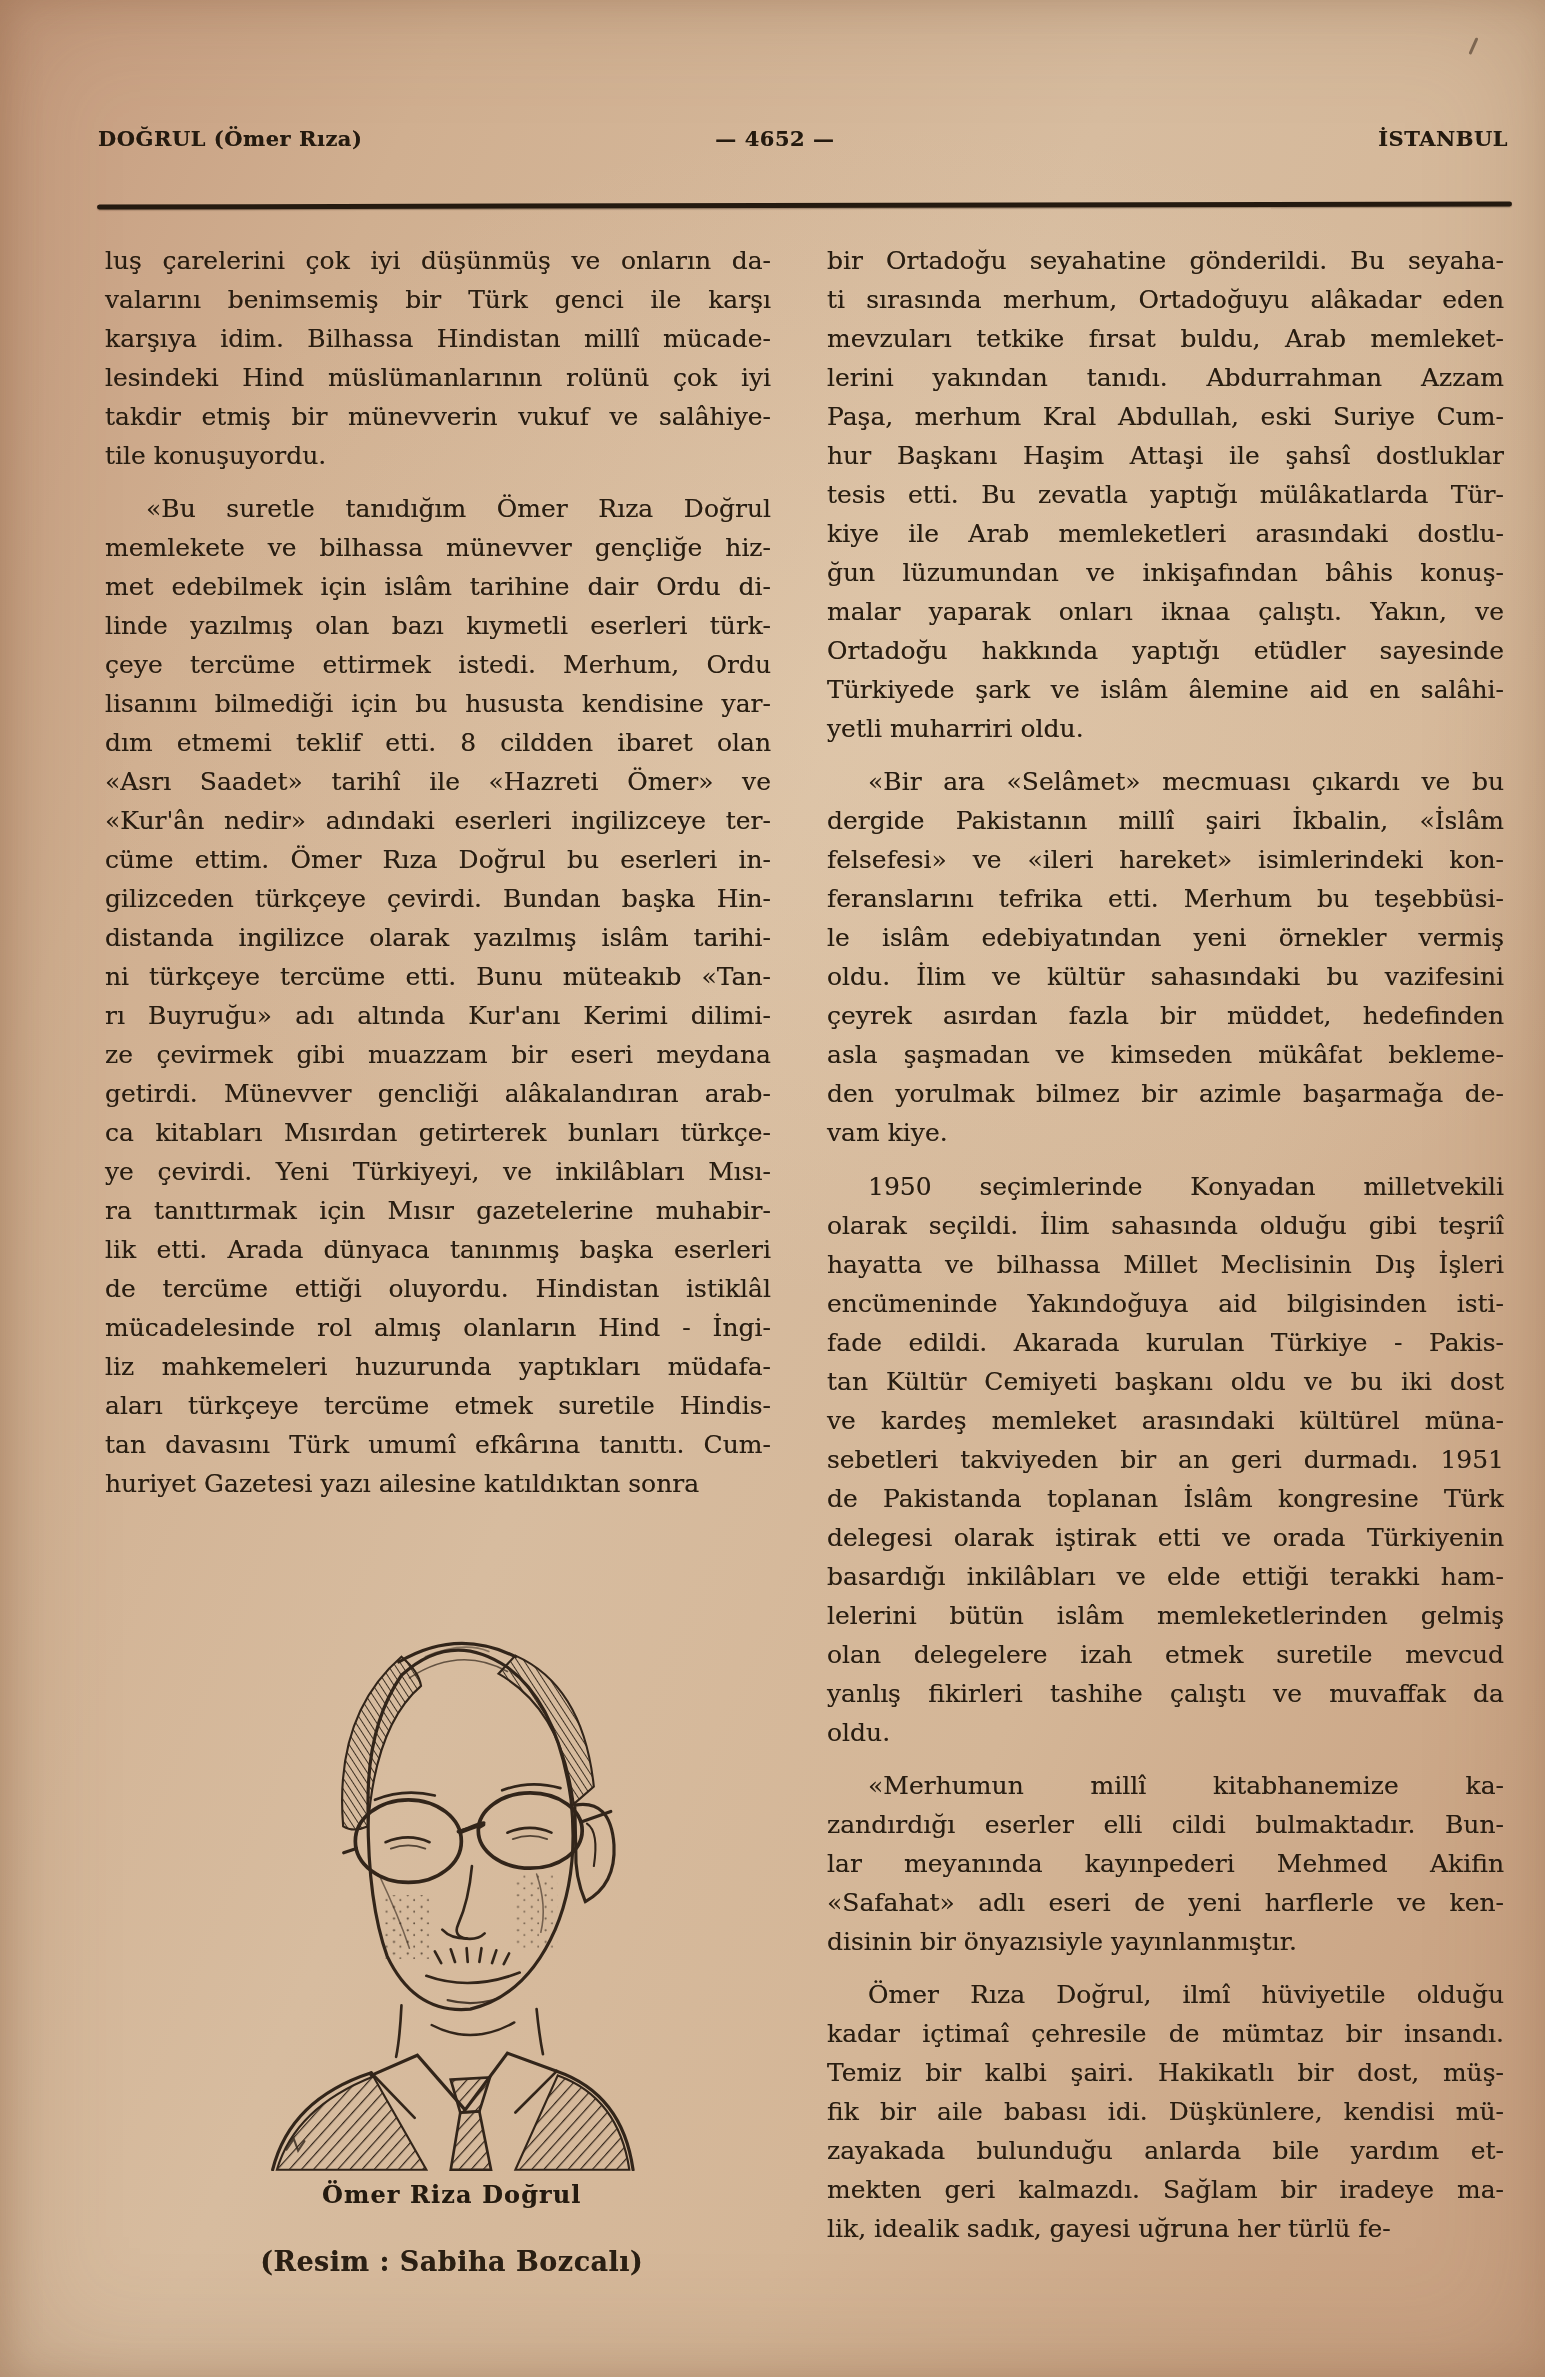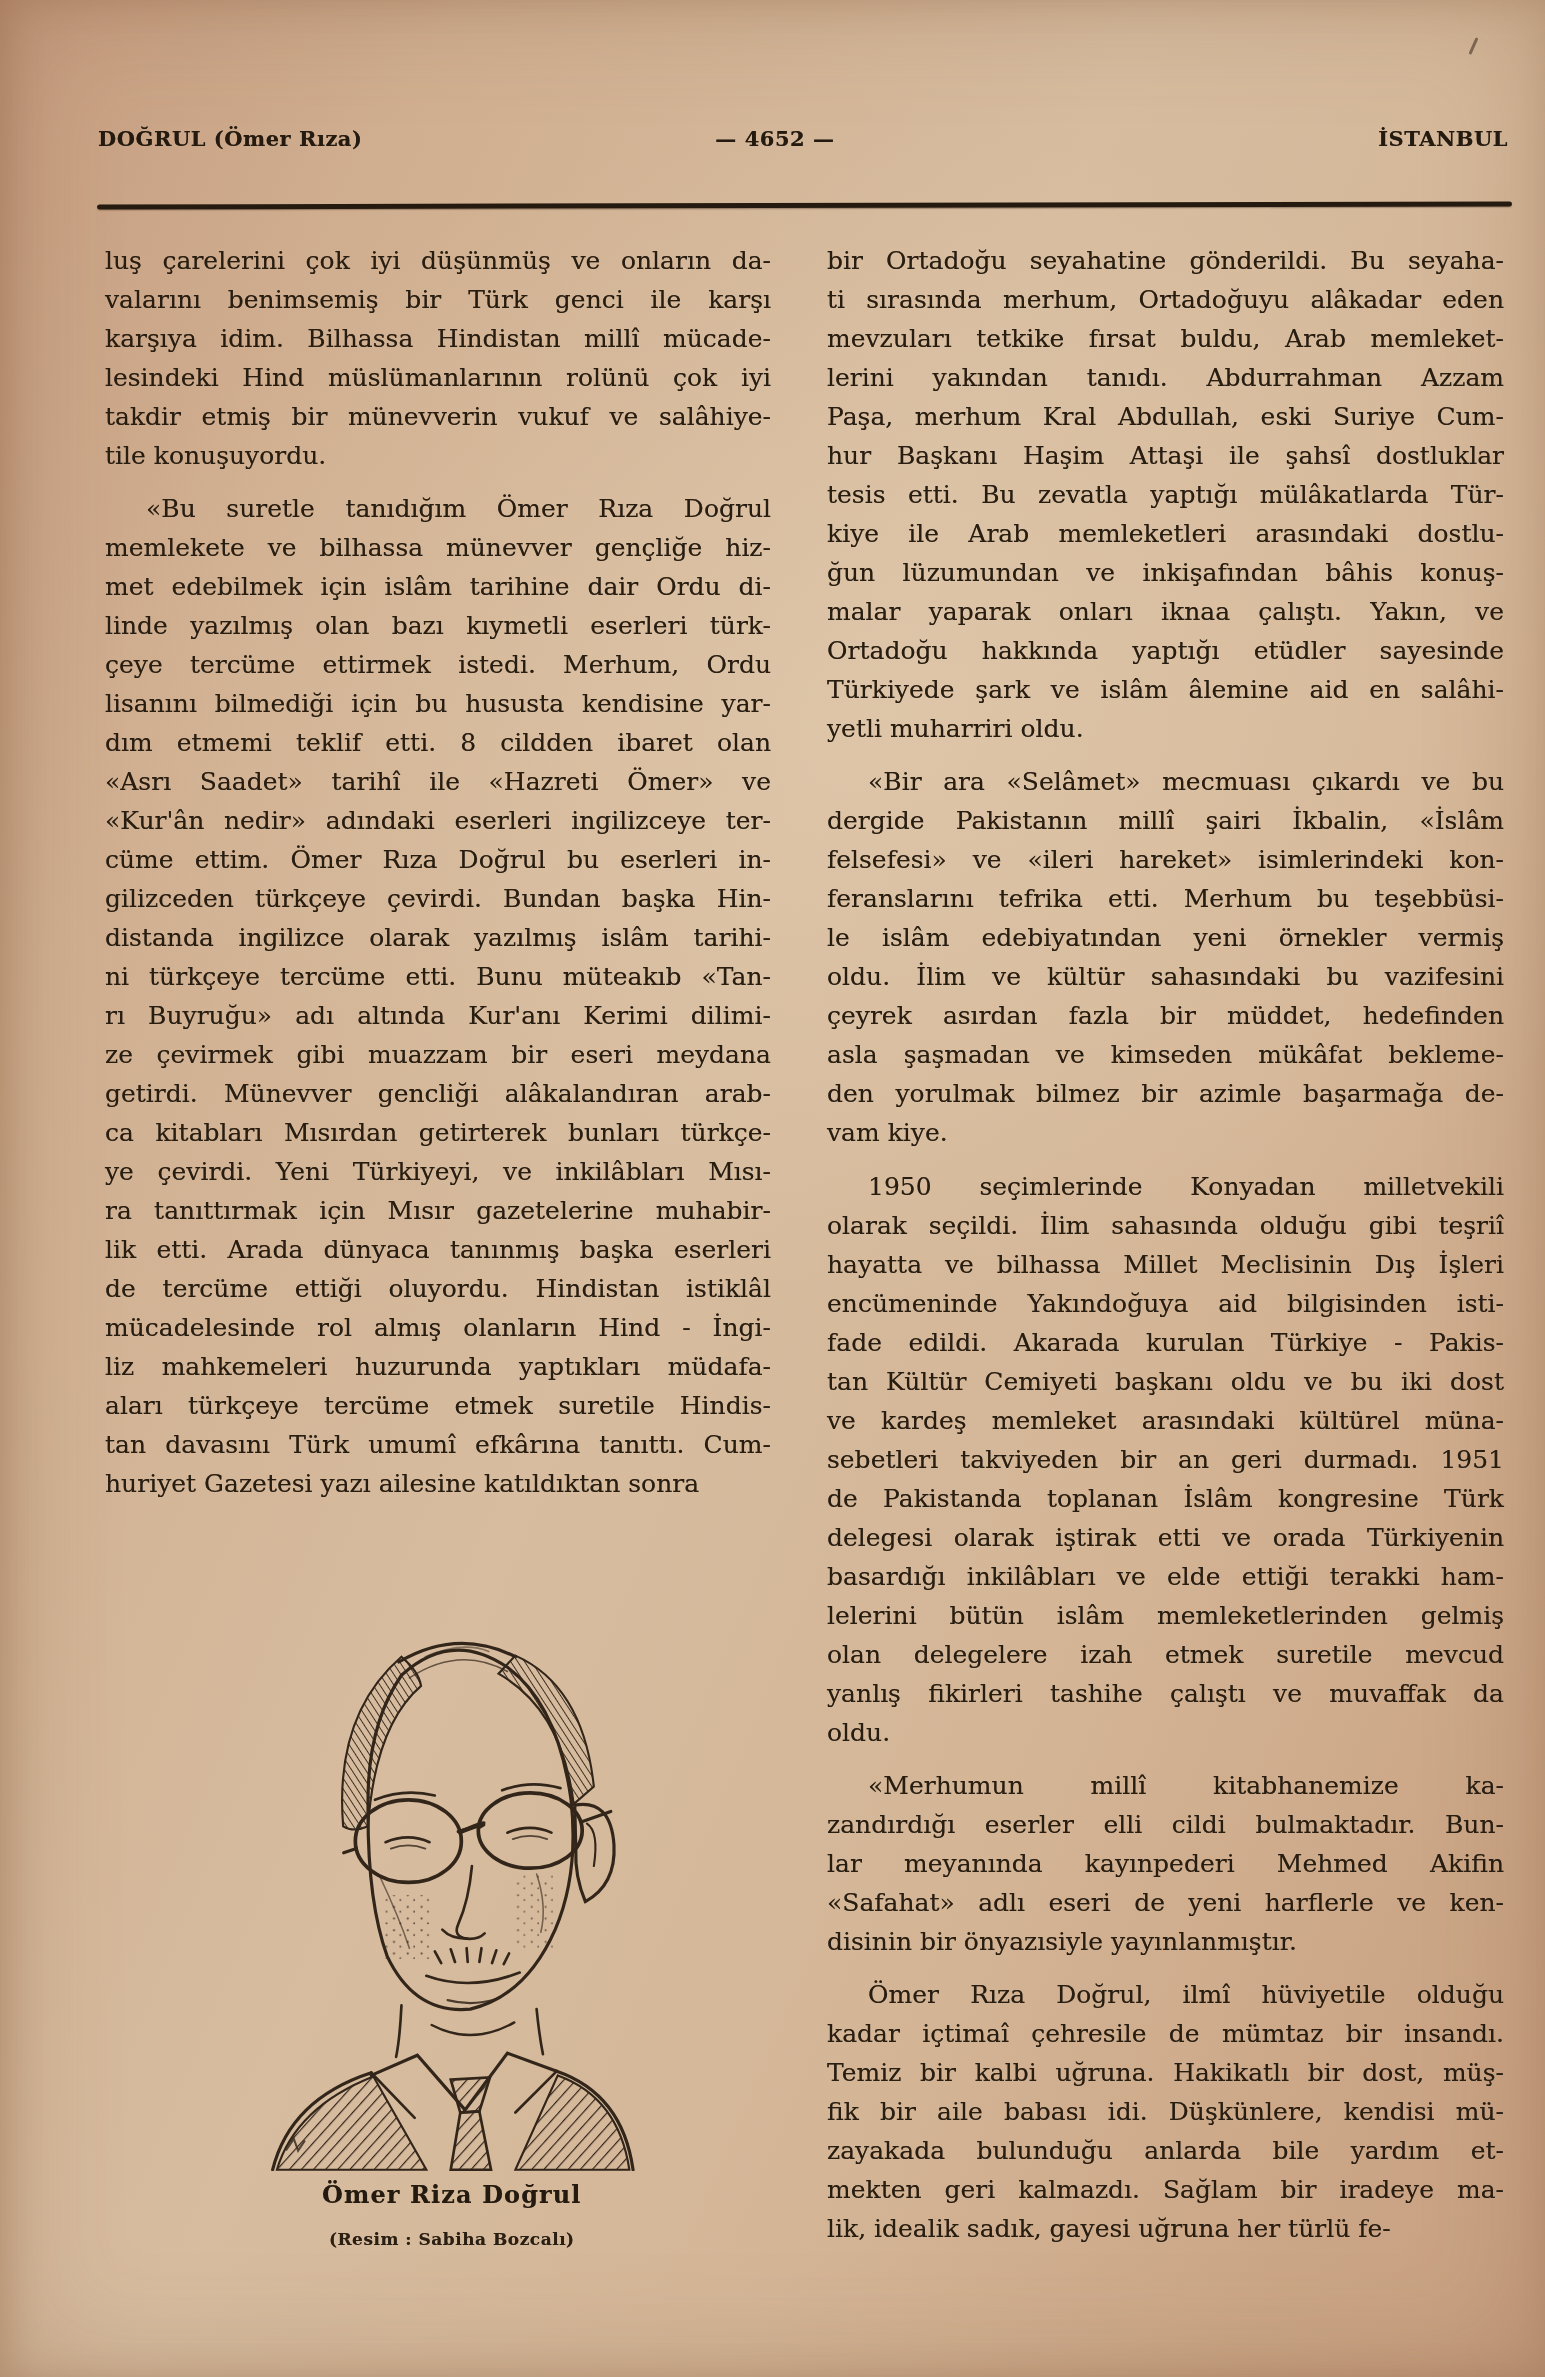--- a/index.html
+++ b/index.html
@@ -82,22 +82,22 @@
   }
   .portrait-svg { display: block; margin: 0 auto; }
   .caption1 {
     margin-top: 4px;
     font-size: 24px;
     font-weight: bold;
     letter-spacing: 1.1px;
     color: #241a0f;
   }
   .caption2 {
-    margin-top: 6px;
-    font-size: 17px;
+    margin-top: 28px;
+    font-size: 27px;
     font-weight: bold;
     letter-spacing: 0.5px;
     color: #2a1f13;
   }
 </style>
 </head>
 <body>
 
 <div class="page">
 
@@ -284,21 +284,21 @@
           <div class="para indent">
             <div class="line first">«Merhumun millî kitabhanemize ka-</div>
             <div class="line">zandırdığı eserler elli cildi bulmaktadır. Bun-</div>
             <div class="line">lar meyanında kayınpederi Mehmed Akifin</div>
             <div class="line">«Safahat» adlı eseri de yeni harflerle ve ken-</div>
             <div class="line last">disinin bir önyazısiyle yayınlanmıştır.</div>
           </div>
           <div class="para indent">
             <div class="line first">Ömer Rıza Doğrul, ilmî hüviyetile olduğu</div>
             <div class="line">kadar içtimaî çehresile de mümtaz bir insandı.</div>
-            <div class="line">Temiz bir kalbi uğruna. Hakikatlı bir dost, müş-</div>
+            <div class="line">Temiz bir kalbi şairi. Hakikatlı bir dost, müş-</div>
             <div class="line">fik bir aile babası idi. Düşkünlere, kendisi mü-</div>
             <div class="line">zayakada bulunduğu anlarda bile yardım et-</div>
             <div class="line">mekten geri kalmazdı. Sağlam bir iradeye ma-</div>
             <div class="line last">lik, idealik sadık, gayesi uğruna her türlü fe-</div>
           </div>
         </div>
     </div>
 
   </div>
 </div>

